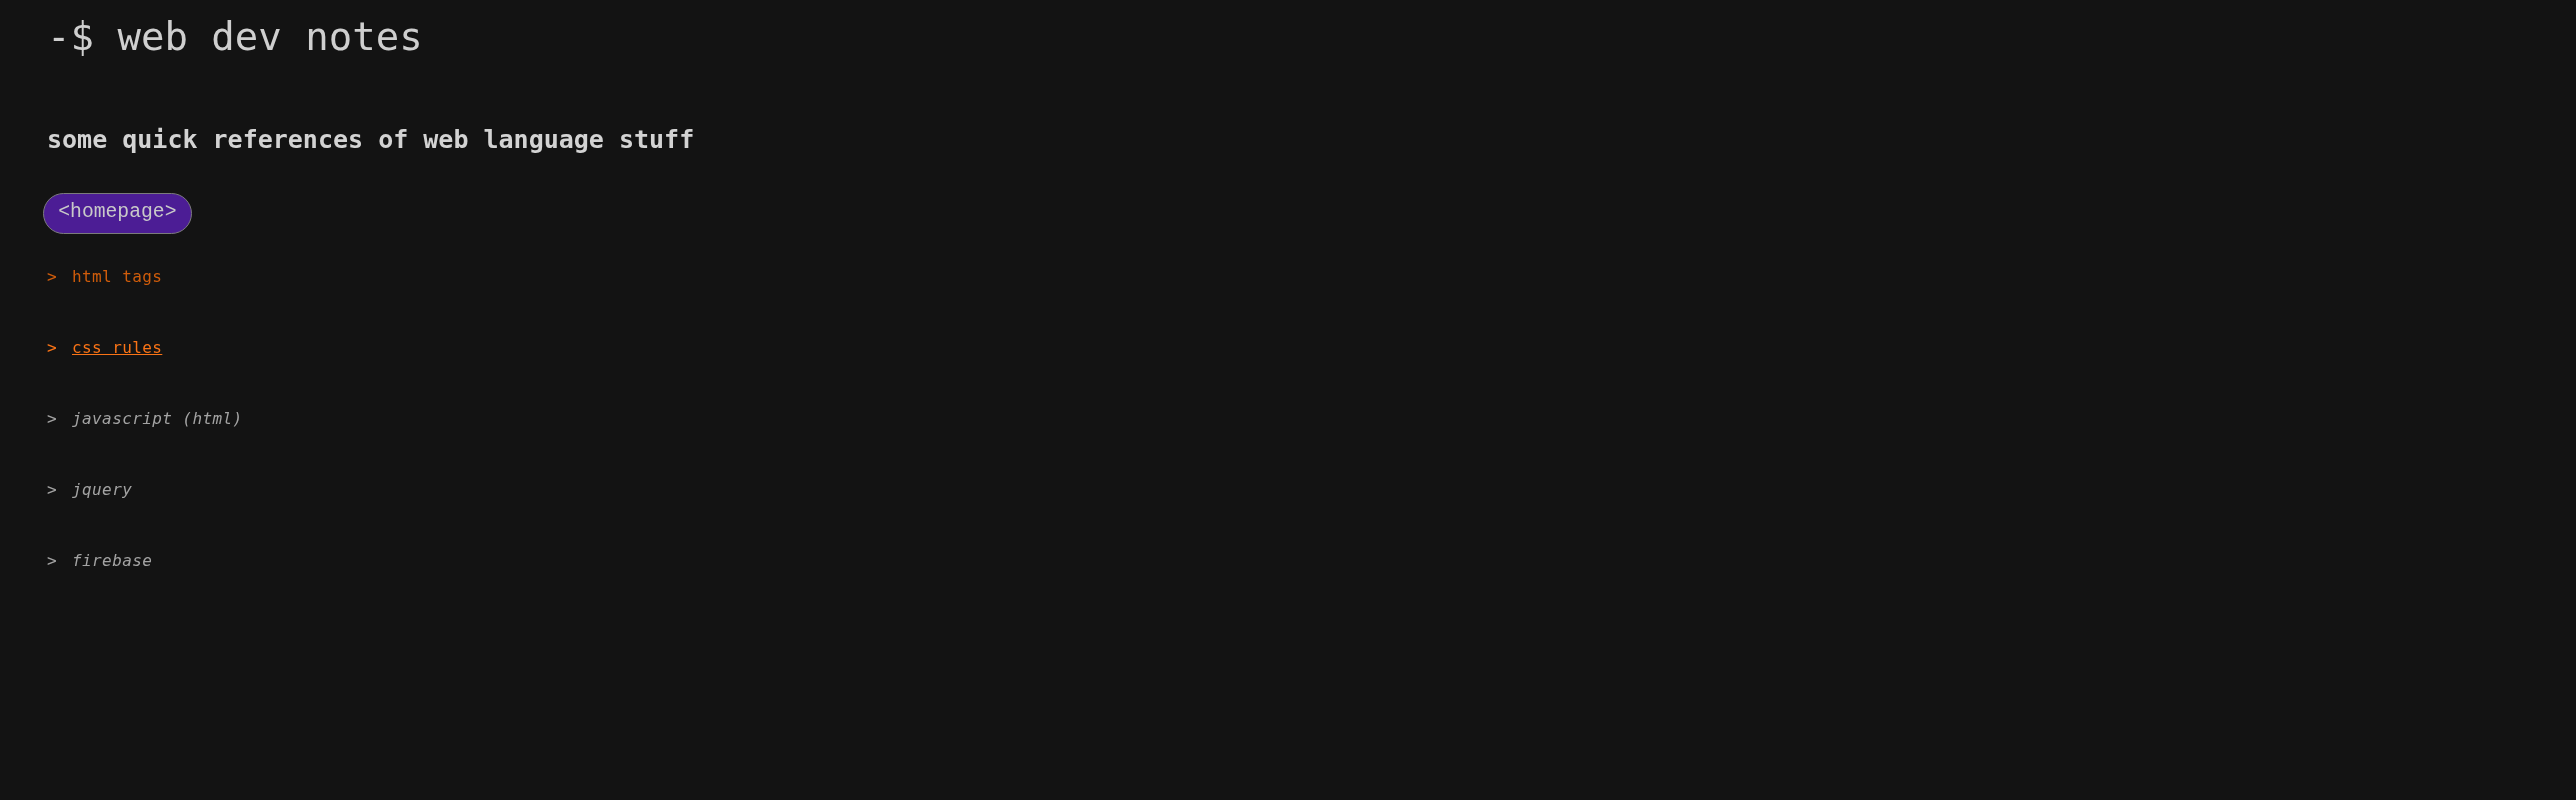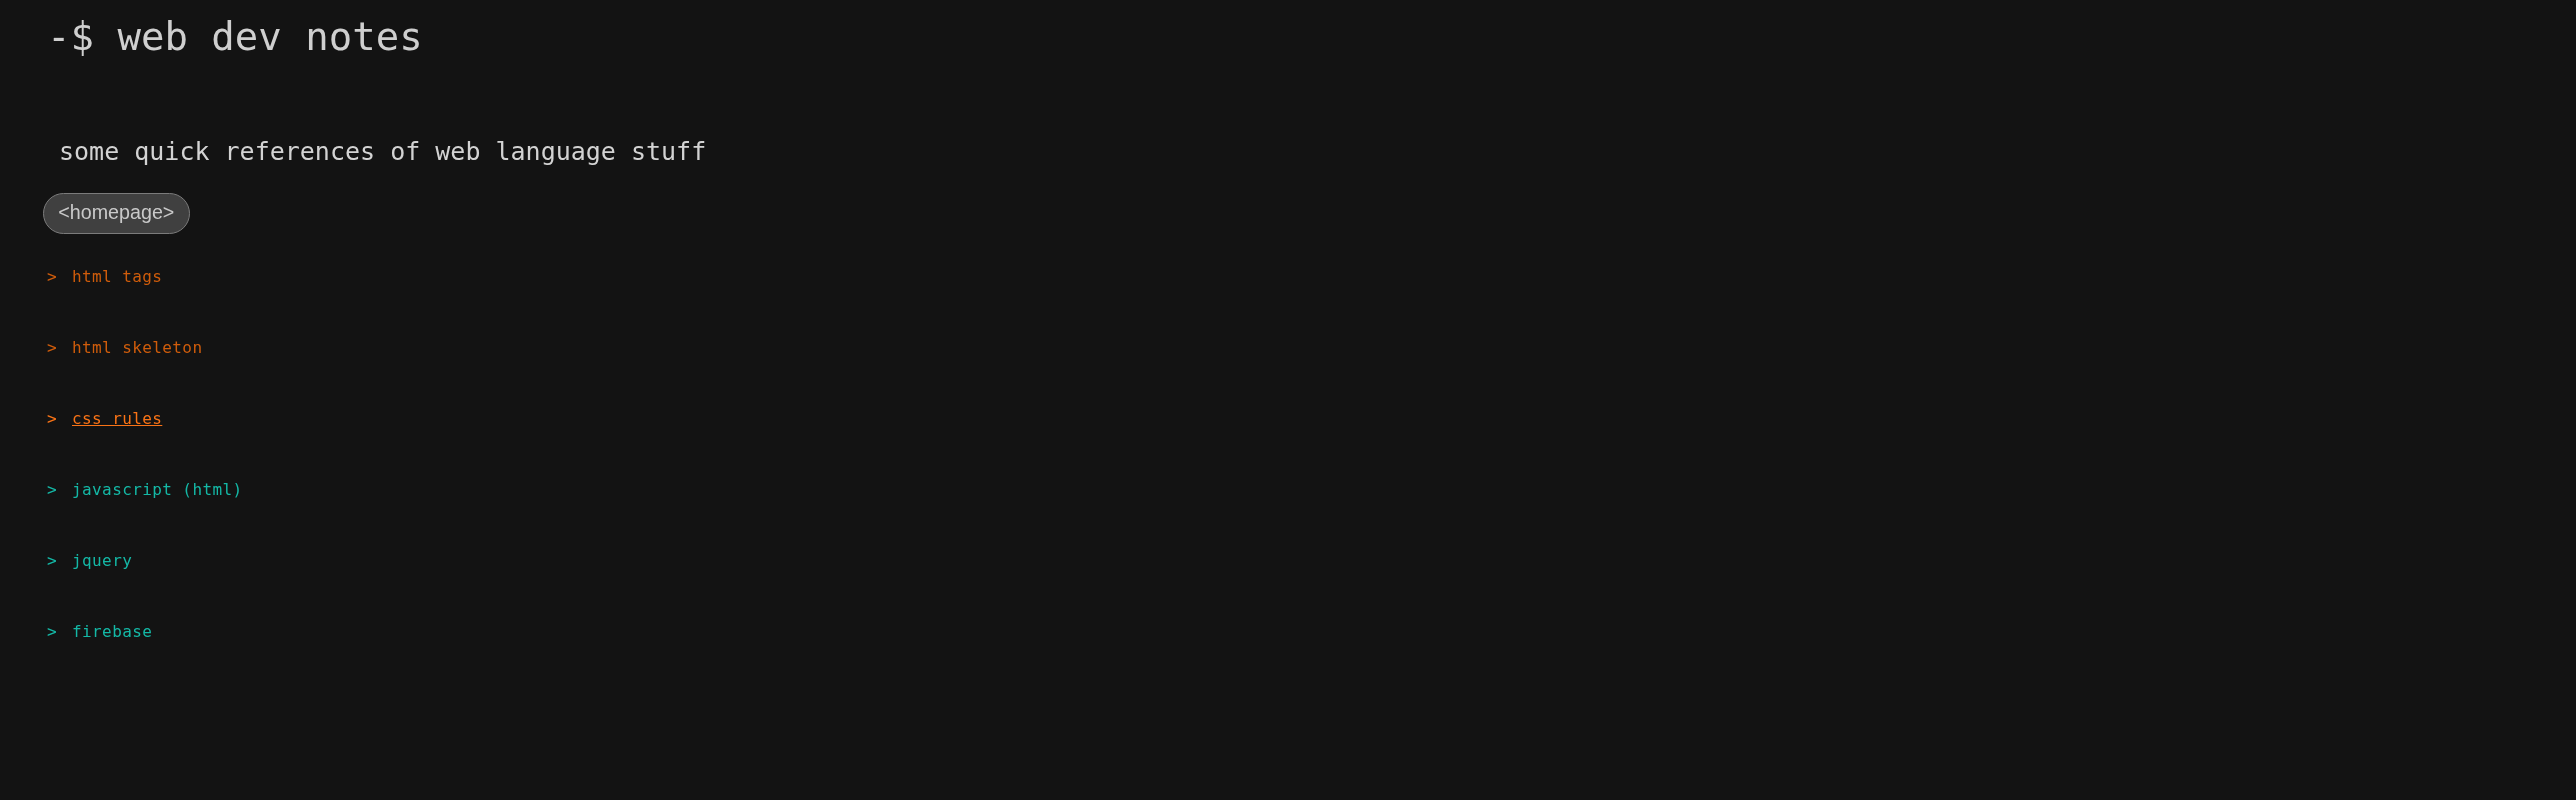--- a/index.html
+++ b/index.html
@@ -37,46 +37,46 @@
     letter-spacing: 0px;
     color: #cfcfcf;
     white-space: pre;
   }
 
   
   .subtitle {
     position: absolute;
     left: 47px;
     top: 125px;
-    margin: 12px;
+    margin: 0;
     font-size: 25px;
-    font-weight: 400;
+    font-weight: 700;
     line-height: 1.2;
     color: #d3d3d3;
     white-space: pre;
   }
 
   
   .pill-row {
     position: absolute;
     left: 43px;
     top: 193px;
   }
 
   .pill {
     display: inline-block;
     box-sizing: border-box;
     padding: 7.2px 14.3px 9px 14.3px;
     border: 0.9px solid #7b7b7b;
     border-radius: 21.5px;
-    background: #404040;
+    background: #4c1d95;
     color: #c9c9c9;
     font-size: 19.7px;
     line-height: 1.15;
-    font-family: Liberation Sans, sans-serif;
+    font-family: Liberation Mono, monospace;
     text-decoration: none;
     white-space: pre;
     cursor: pointer;
   }
 
   
   .link-list {
     position: absolute;
     left: 47px;
     top: 259px;
@@ -102,38 +102,37 @@
     cursor: pointer;
   }
 
   .link .marker {
     display: inline-block;
     width: 25px;
   }
 
   .link.orange { color: #cf5c0b; }
   .link.blue   { color: #f97316; text-decoration: underline; }
-  .link.yellow { color: #14b8a6; }
+  .link.yellow { color: #a3a3a3; font-style: italic; }
 </style>
 </head>
 <body>
 
 <div class="page">
 
   <h1 class="title">-$ web dev notes</h1>
 
   <p class="subtitle">some quick references of web language stuff</p>
 
   <div class="pill-row">
     <a class="pill" href="#">&lt;homepage&gt;</a>
   </div>
 
   <ul class="link-list" id="link-list">
       <li class="link-item"><a class="link orange" href="#"><span class="marker">&gt;</span><span>html tags</span></a></li>
-      <li class="link-item"><a class="link orange" href="#"><span class="marker">&gt;</span><span>html skeleton</span></a></li>
       <li class="link-item"><a class="link blue" href="#"><span class="marker">&gt;</span><span>css rules</span></a></li>
       <li class="link-item"><a class="link yellow" href="#"><span class="marker">&gt;</span><span>javascript (html)</span></a></li>
       <li class="link-item"><a class="link yellow" href="#"><span class="marker">&gt;</span><span>jquery</span></a></li>
       <li class="link-item"><a class="link yellow" href="#"><span class="marker">&gt;</span><span>firebase</span></a></li>
     </ul>
 
 </div>
 
 
 </body></html>

